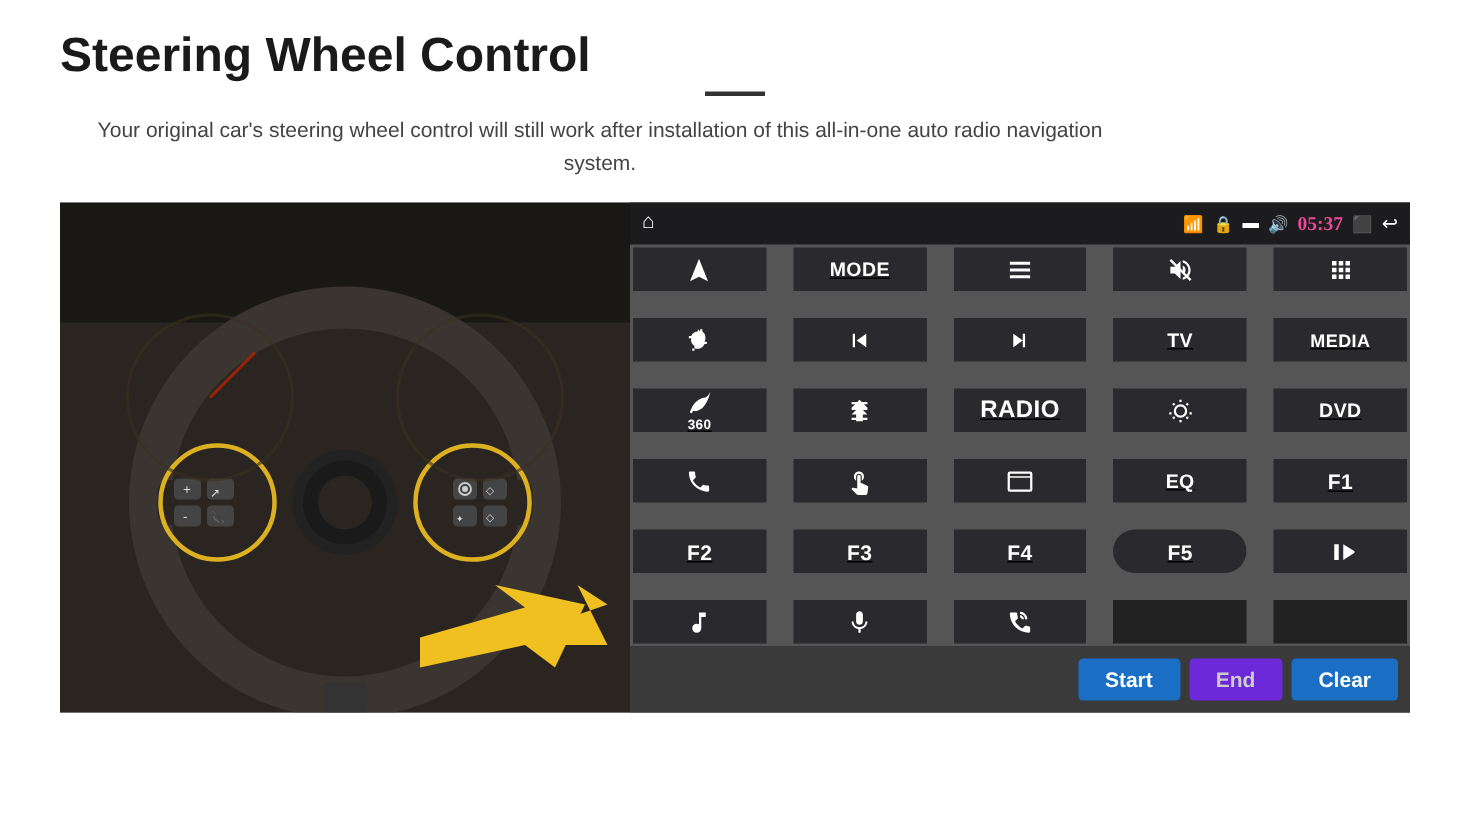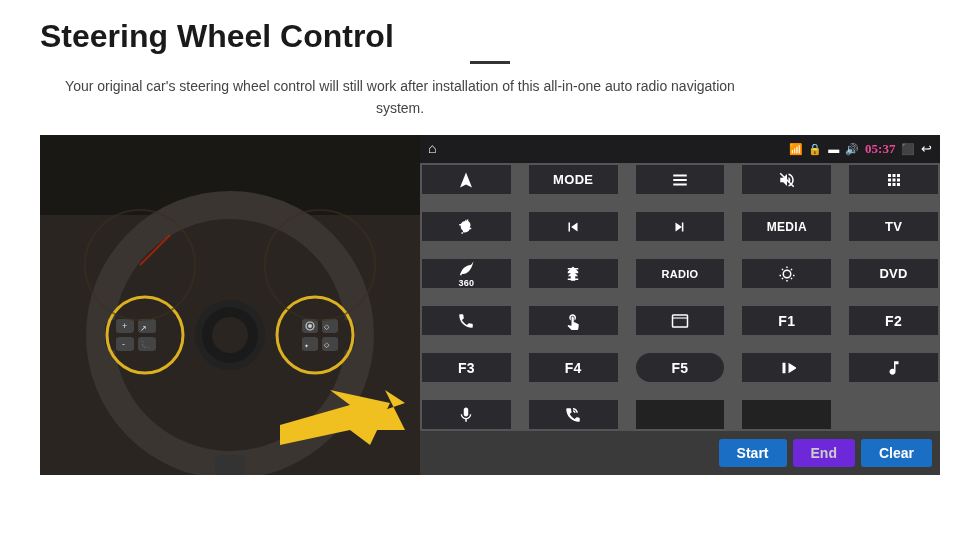--- a/index.html
+++ b/index.html
@@ -96,20 +96,21 @@
 
     
     .button-grid {
       display: grid;
       grid-template-columns: repeat(5, 1fr);
       grid-template-rows: repeat(6, 1fr);
       gap: 18px;
       padding: 2px;
       flex: 1;
       background: #555;
+      text-decoration: underline;
     }
 
     .grid-btn {
       background: #2a2a2e;
       border: none;
       color: #ffffff;
       font-size: 11px;
       font-weight: bold;
       display: flex;
       align-items: center;
@@ -277,36 +278,36 @@
         <button class="grid-btn">
           <svg viewBox="0 0 24 24">
               <path d="M6 6h2v12H6zm3.5 6l8.5 6V6z" fill="#fff"></path>
             </svg>
         </button>
         <button class="grid-btn">
           <svg viewBox="0 0 24 24">
               <path d="M6 18l8.5-6L6 6v12zm8.5-6v6h2V6h-2z" fill="#fff"></path>
             </svg>
         </button>
+        <button class="grid-btn" style="font-size:13px;">TV</button>
         <button class="grid-btn" style="font-size:12px;">MEDIA</button>
-        <button class="grid-btn" style="font-size:13px;">TV</button>
 
         <button class="grid-btn" style="font-size:11px; flex-direction:column; gap:1px;">
           <svg viewBox="0 0 24 24" width="14" height="14">
               <path d="M17 8C8 10 5.9 16.17 3.82 21.34L5.71 22l1-2.3A4.49 4.49 0 008 20C19 20 22 3 22 3c-1 2-2 3.5-4 5zm0 0" fill="#fff"></path>
             </svg>
           <span style="font-size:9px;">360</span>
         </button>
         <button class="grid-btn">
           <svg viewBox="0 0 24 24">
               <path d="M5 20h14v-2H5v2zM19 9h-4V3H9v6H5l7 7 7-7z" fill="#fff" transform="rotate(180,12,12)"></path>
               <path d="M5 20h14v-2H5v2zm0-9h14v-2H5v2zm7-9L5 9h14z" fill="#fff"></path>
             </svg>
         </button>
-        <button class="grid-btn" style="font-size:11px;">RADIO</button>
+        <button class="grid-btn" style="font-size:16px;">RADIO</button>
         <button class="grid-btn">
           <svg viewBox="0 0 24 24">
               <path d="M12 18a6 6 0 100-12 6 6 0 000 12zm0-2a4 4 0 110-8 4 4 0 010 8zm-8-3H2v2h2v-2zm18 0h-2v2h2v-2zM11 2v2h2V2h-2zm0 18v2h2v-2h-2zM5.99 4.58L4.58 5.99l1.41 1.41 1.41-1.41-1.41-1.41zm12.02 12.02l-1.41 1.41 1.41 1.41 1.41-1.41-1.41-1.41zM5.99 19.42l1.41-1.41-1.41-1.41-1.41 1.41 1.41 1.41zM18.01 4.58l-1.41 1.41 1.41 1.41 1.41-1.41-1.41-1.41z" fill="#fff"></path>
             </svg>
         </button>
         <button class="grid-btn" style="font-size:13px;">DVD</button>
 
         <button class="grid-btn">
           <svg viewBox="0 0 24 24">
               <path d="M6.6 10.8c1.4 2.8 3.8 5.1 6.6 6.6l2.2-2.2c.3-.3.7-.4 1-.2 1.1.4 2.3.6 3.6.6.6 0 1 .4 1 1V20c0 .6-.4 1-1 1-9.4 0-17-7.6-17-17 0-.6.4-1 1-1h3.5c.6 0 1 .4 1 1 0 1.3.2 2.5.6 3.6.1.3 0 .7-.2 1L6.6 10.8z" fill="#fff"></path>
@@ -316,20 +317,21 @@
           <svg viewBox="0 0 24 24">
               <path d="M9 11.24V7.5C9 6.12 10.12 5 11.5 5S14 6.12 14 7.5v3.74c1.21-.81 2-2.18 2-3.74C16 5.01 13.99 3 11.5 3S7 5.01 7 7.5c0 1.56.79 2.93 2 3.74zm9.84 4.63l-4.54-2.26c-.17-.07-.35-.11-.54-.11H13v-6c0-.83-.67-1.5-1.5-1.5S10 6.67 10 7.5v10.74l-3.43-.72c-.08-.01-.15-.03-.24-.03-.31 0-.59.13-.79.33l-.79.8 4.94 4.94c.27.27.65.44 1.06.44h6.79c.75 0 1.33-.55 1.44-1.28l.75-5.27c.01-.07.02-.14.02-.2 0-.62-.38-1.16-.91-1.38z" fill="#fff"></path>
             </svg>
         </button>
         <button class="grid-btn">
           <svg viewBox="0 0 24 24">
               <rect x="2" y="4" width="20" height="16" rx="1" fill="none" stroke="#fff" stroke-width="2"></rect>
               <line x1="2" y1="8" x2="22" y2="8" stroke="#fff" stroke-width="1.5"></line>
             </svg>
         </button>
+        <button class="grid-btn" style="font-size:13px;">EQ</button>
         <button class="grid-btn" style="font-size:14px; font-weight:bold;">F1</button>
 
         <button class="grid-btn" style="font-size:14px; font-weight:bold;">F2</button>
         <button class="grid-btn" style="font-size:14px; font-weight:bold;">F3</button>
         <button class="grid-btn" style="font-size:14px; font-weight:bold;">F4</button>
         <button class="grid-btn" style="font-size:14px; font-weight:bold;border-radius:20px;">F5</button>
         <button class="grid-btn">
           <svg viewBox="0 0 24 24">
               <path d="M6 19h4V5H6v14zm8-14v14l11-7z" fill="#fff"></path>
             </svg>

